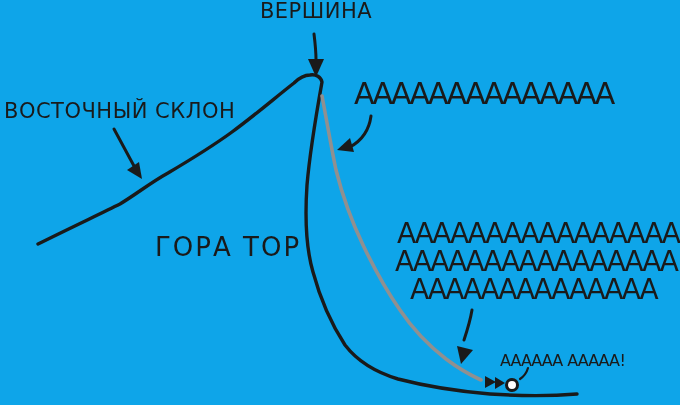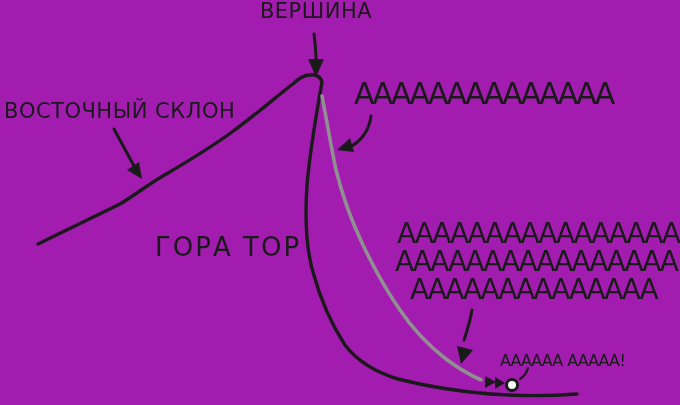--- a/index.html
+++ b/index.html
@@ -5,21 +5,21 @@
   html, body {
     margin: 0;
     padding: 0;
     background: #ffffff;
     font-family: "DejaVu Sans", sans-serif;
   }
   .canvas {
     position: relative;
     width: 680px;
     height: 405px;
-    background: #a21caf;
+    background: #0ea5e9;
     overflow: hidden;
   }
   svg { display: block; }
 
   .ink-stroke {
     fill: none;
     stroke: #1a1a1a;
     stroke-width: 3.4;
     stroke-linecap: round;
     stroke-linejoin: round;

